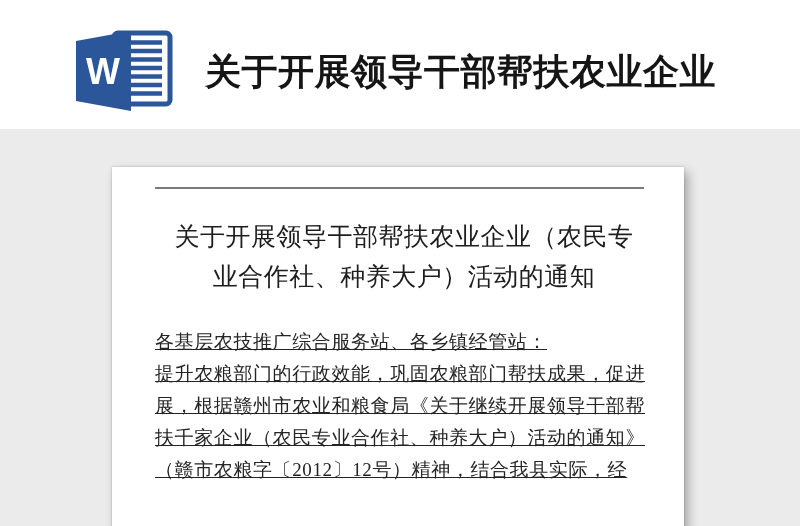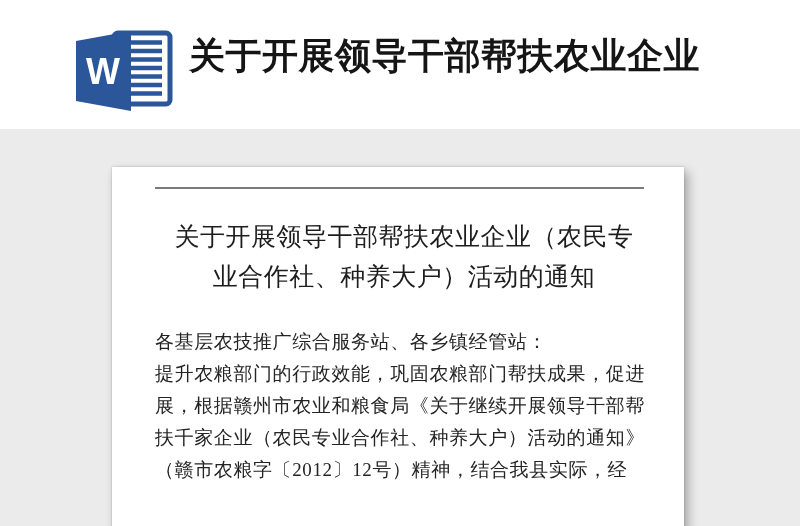--- a/index.html
+++ b/index.html
@@ -16,21 +16,21 @@
     position: absolute; top: 0; left: 0;
     width: 800px; height: 129px;
     background: #ffffff;
   }
   .word-icon {
     position: absolute; left: 76px; top: 28px;
     width: 100px; height: 84px;
   }
   .site-title {
     position: absolute; left: 189px; top: 36px;
-    margin: 0;
+    margin: 16px;
     font-size: 36px; line-height: 40px;
     font-weight: 700;
     color: #151515;
     letter-spacing: 0.5px;
     white-space: nowrap;
     font-family: "Liberation Sans", "DejaVu Sans", sans-serif;
   }
 
   
   .preview-area {
@@ -60,21 +60,21 @@
     color: #1d1d1d;
   }
   .doc-body {
     position: absolute; left: 43px; top: 159px;
     width: 505px;
     font-family: "Liberation Serif", "DejaVu Serif", serif;
     font-size: 19px; line-height: 32px;
     letter-spacing: 0.6px;
     color: #242424;
   }
-  .doc-body .line { white-space: nowrap; }
+  .doc-body .line { white-space: nowrap; text-decoration: underline; }
 </style>
 </head>
 <body>
 
 <header class="site-header">
   <svg class="word-icon" viewBox="0 0 100 84" xmlns="http://www.w3.org/2000/svg" aria-hidden="true">
 
     <rect x="38" y="5" width="56" height="71" rx="4" fill="#ffffff" stroke="#2B5699" stroke-width="5"></rect>
 
     <g stroke="#2B5699" stroke-width="4.4">

